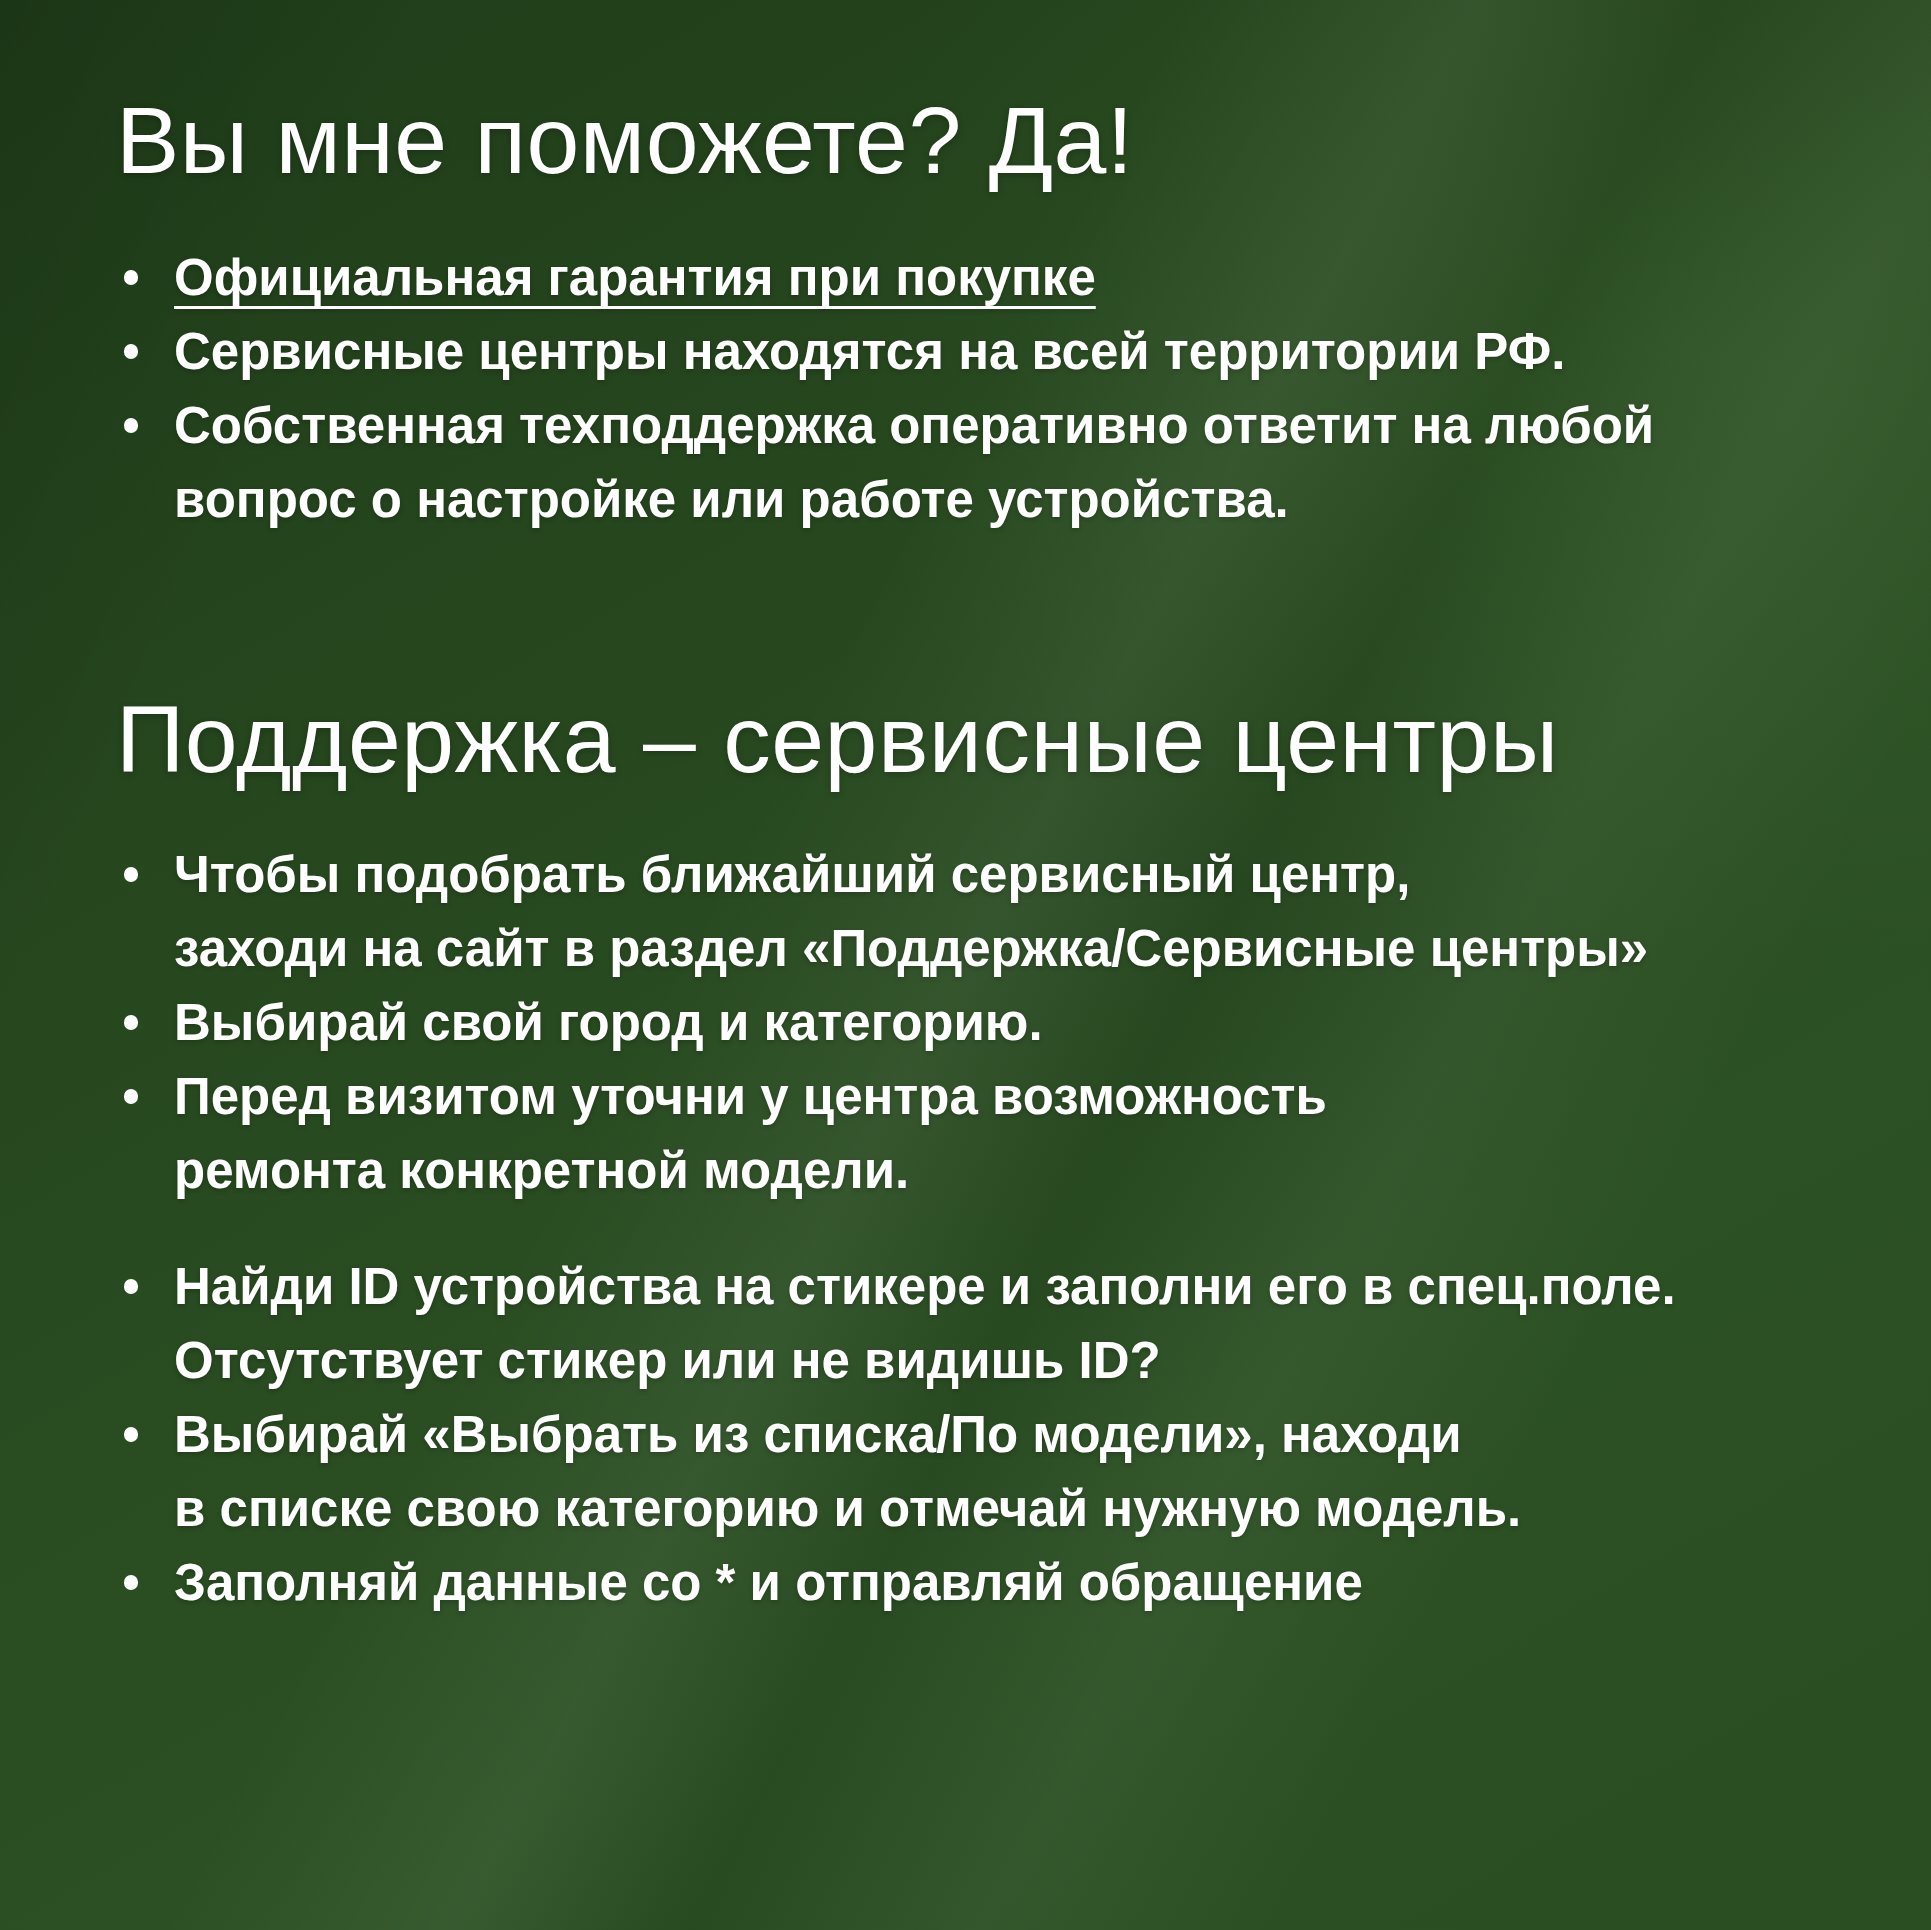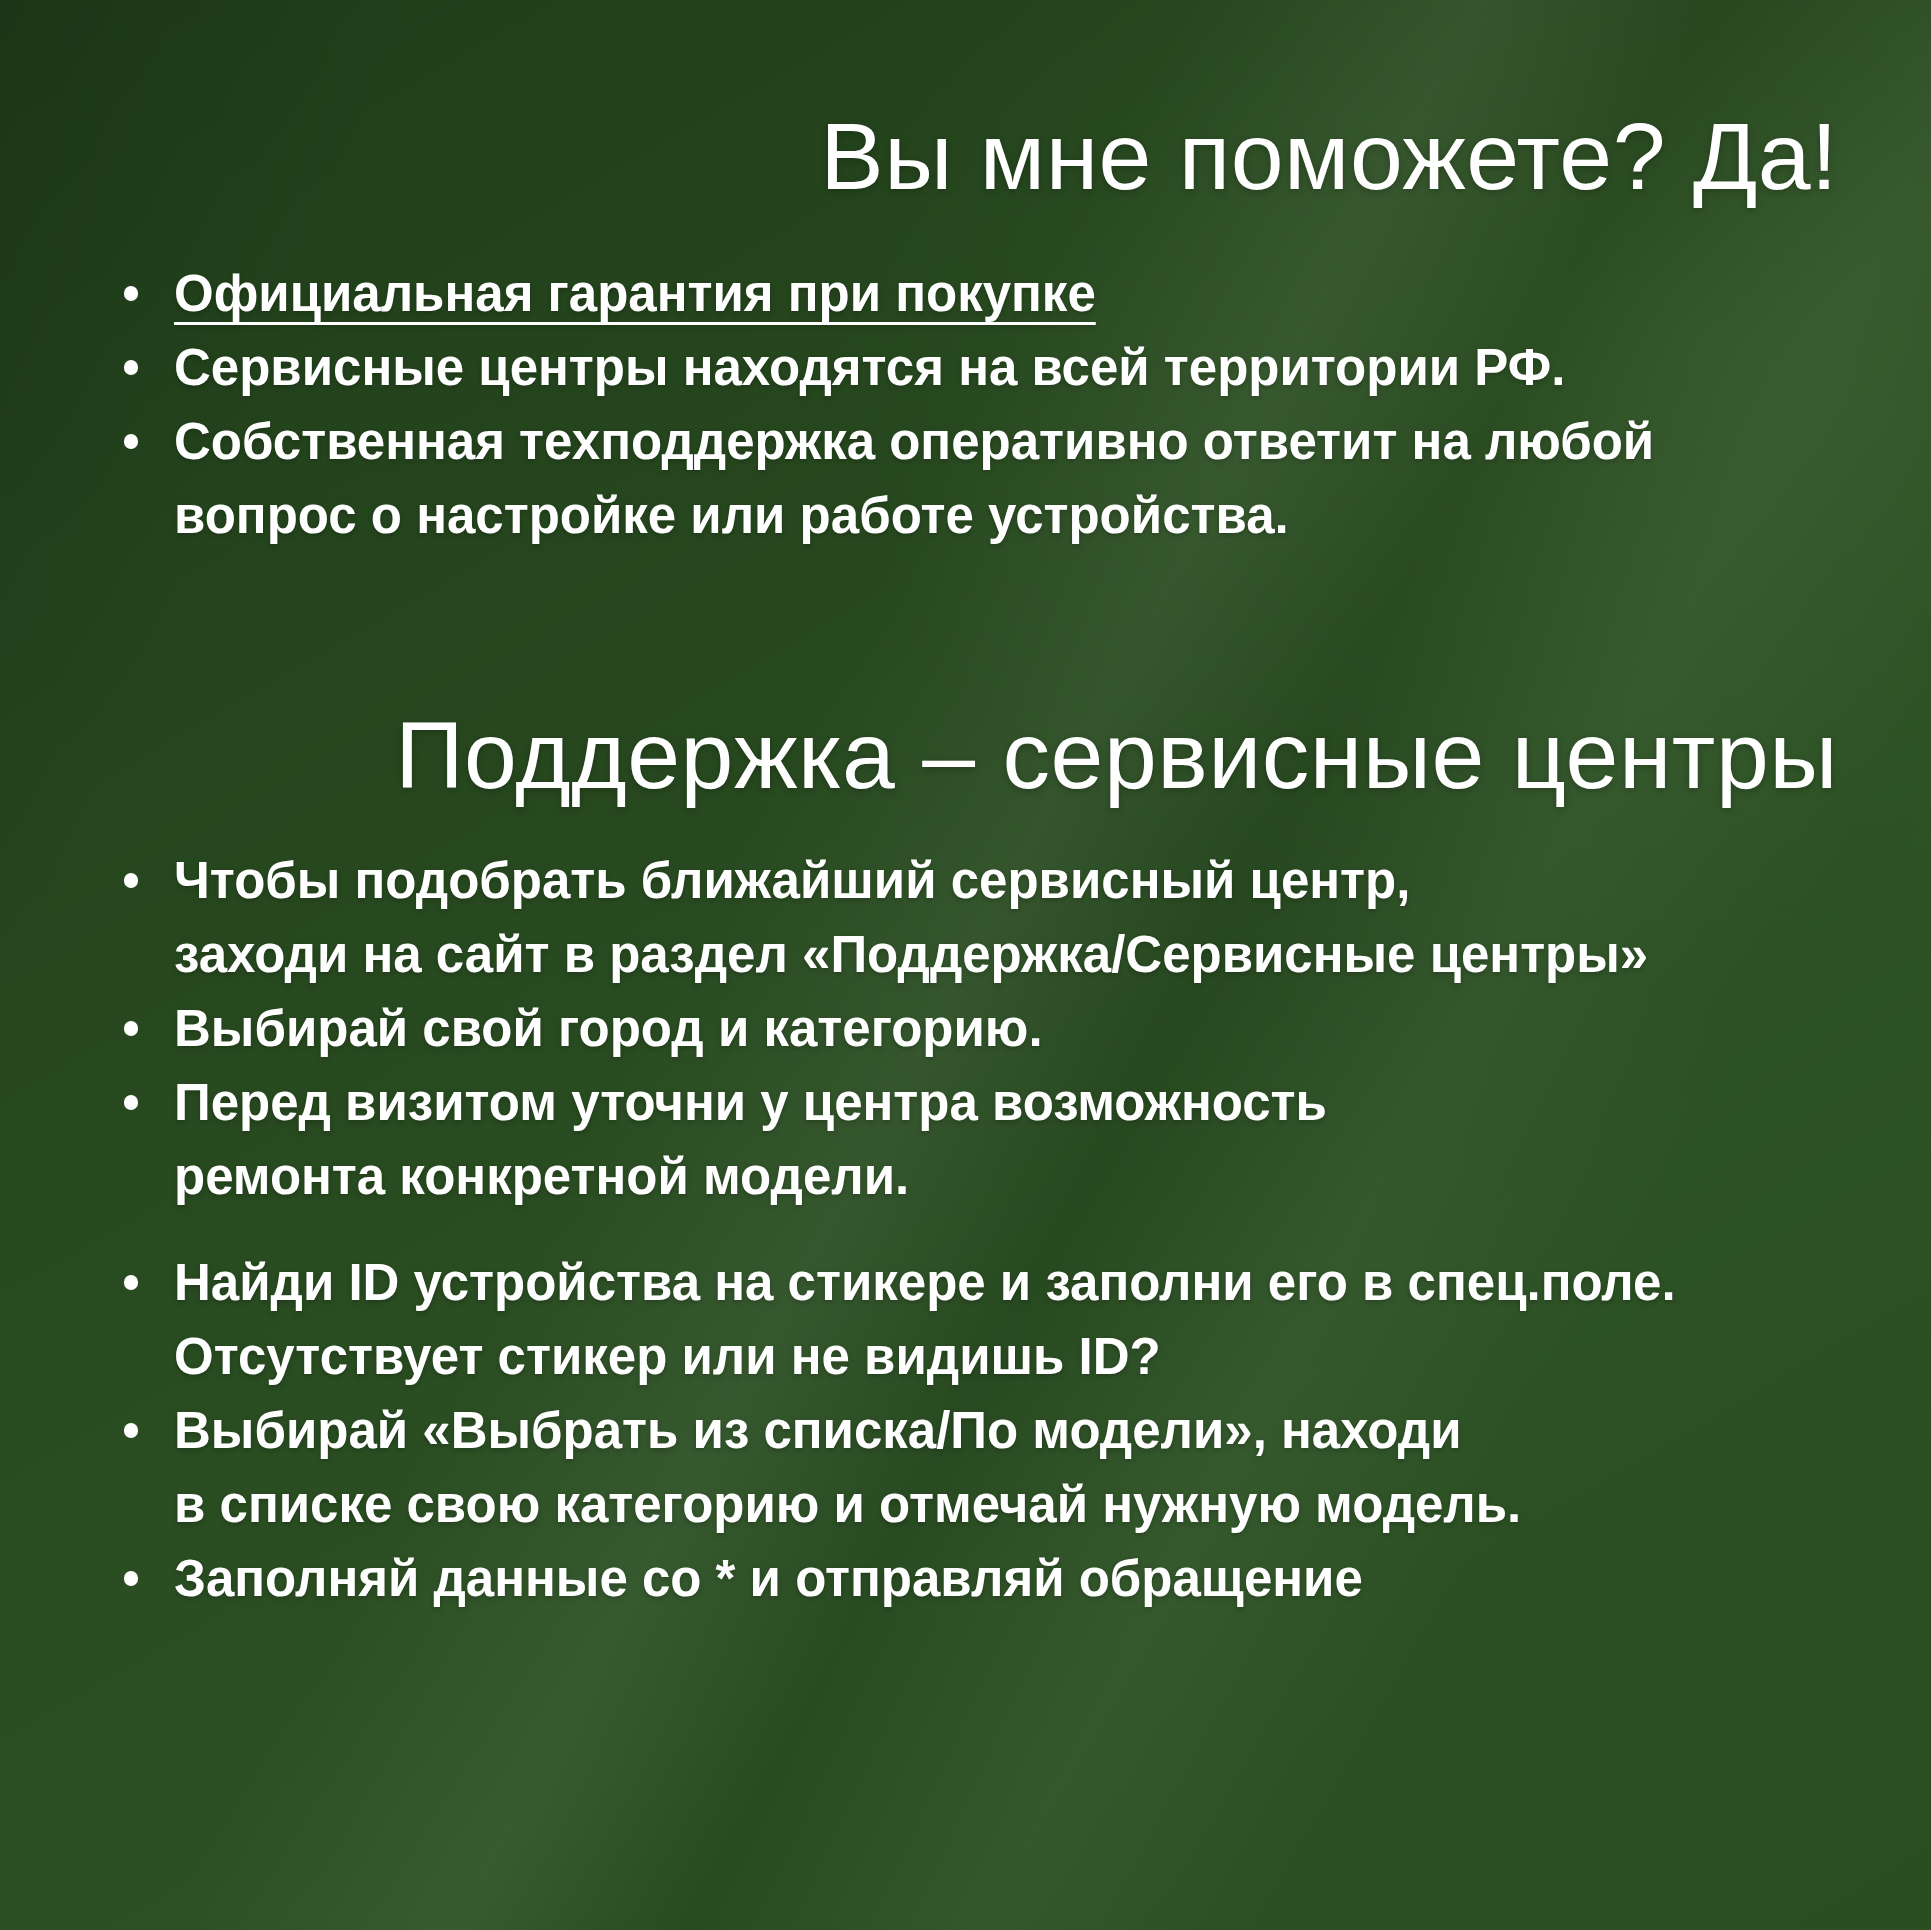--- a/index.html
+++ b/index.html
@@ -20,41 +20,40 @@
       radial-gradient(1448px 1062px at 88% 18%, rgba(90,140,70,0.18) 0%, rgba(90,140,70,0) 60%),
       linear-gradient(150deg, #1f3d19 0%, #27481f 35%, #2c5124 70%, #2a4d22 100%);
   }
   .content {
     position: absolute;
     inset: 0;
     padding: 83px 77px 0 116px;
     box-sizing: border-box;
   }
   .section-title {
-    margin: 16px;
+    margin: 0;
     font-size: 95px;
     font-weight: 400;
     letter-spacing: 0.5px;
     line-height: 114px;
     white-space: nowrap;
     text-shadow: 0 1.9px 7.7px rgba(0,0,0,0.25);
-    text-align: right;
   }
   .section-2 .section-title { margin-top: 145px; }
   .section-3 .section-title { margin-top: 118px; }
   ul.bullet-list {
     list-style: none;
     margin: 44px 0 0 0;
     padding: 0;
     font-size: 51px;
     line-height: 74px;
     font-weight: 700;
     text-shadow: 0 1.9px 5.8px rgba(0,0,0,0.22);
   }
-  .section-2 ul.bullet-list, .section-3 ul.bullet-list { margin-top: 32px; }
+  .section-2 ul.bullet-list, .section-3 ul.bullet-list { margin-top: 42px; }
   li.bullet-item {
     position: relative;
     padding-left: 58px;
     margin: 0;
   }
   .bullet-dot {
     position: absolute;
     left: 7.7px;
     top: 29px;
     width: 14.5px;

